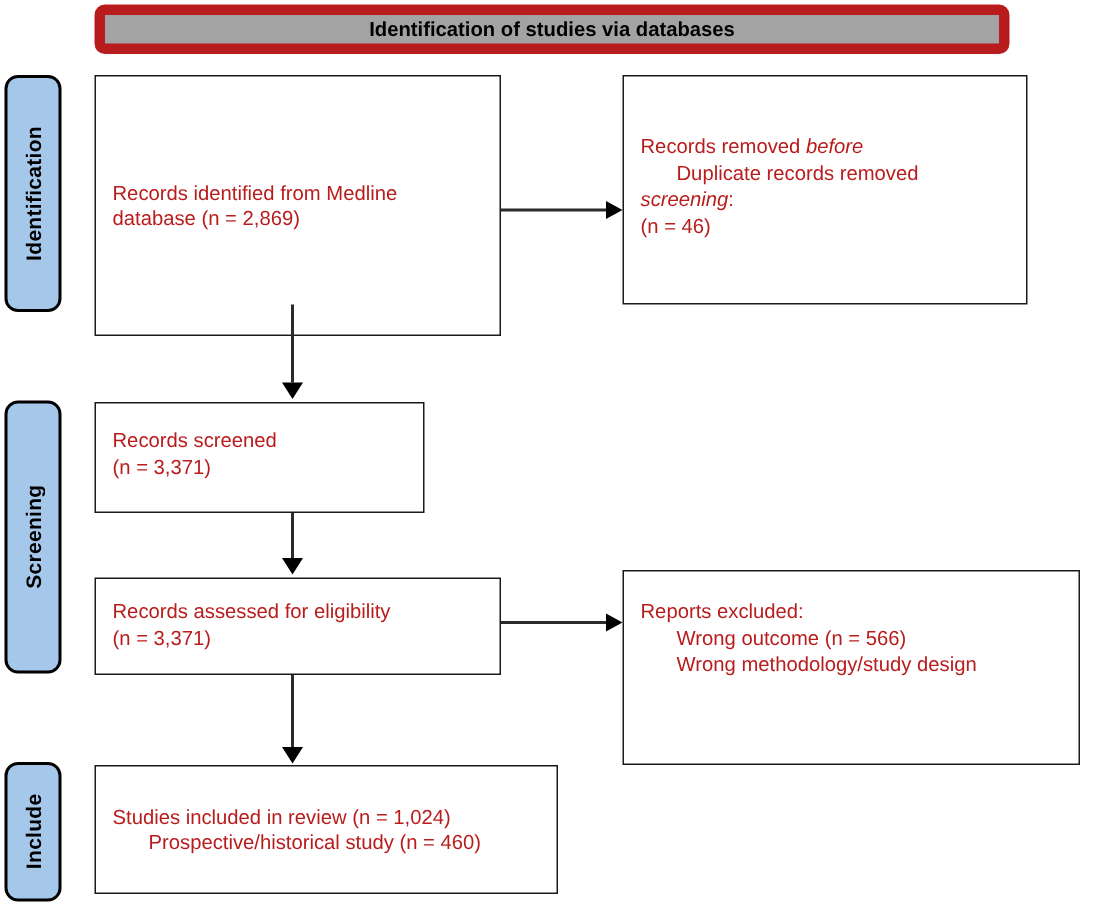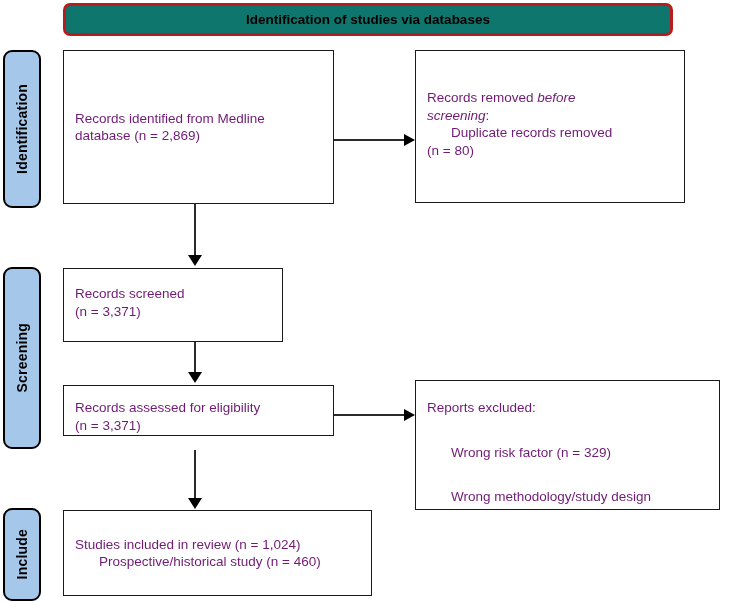--- a/index.html
+++ b/index.html
@@ -34,22 +34,22 @@
     font-size: 14px;
     color: #000000;
     letter-spacing: 0.2px;
     white-space: nowrap;
   }
 
   
   .banner {
     position: absolute;
     box-sizing: border-box;
-    background: #0f766e;
-    border: 3px solid #b91c1c;
+    background: #a3a3a3;
+    border: 7px solid #b91c1c;
     border-radius: 7px;
     display: flex;
     align-items: center;
     justify-content: center;
   }
   .banner .banner-label {
     font-weight: bold;
     font-size: 13.5px;
     color: #000000;
     text-align: center;
@@ -66,21 +66,21 @@
     justify-content: center;
     padding: 0 11px;
   }
   .flow-box.top-aligned {
     justify-content: flex-start;
     padding-top: 12px;
   }
   .flow-line {
     font-size: 13.5px;
     line-height: 17.5px;
-    color: #701a75;
+    color: #b91c1c;
     white-space: nowrap;
   }
   .flow-line.indent-1 { padding-left: 24px; }
   .flow-line em { font-style: italic; }
 
   
   .conn {
     position: absolute;
     background: #2b2b2b;
   }
@@ -117,49 +117,49 @@
   </div>
 
   <div class="phase-tab" style="left:3px; top:267px; width:38px; height:182px;">
     <span class="phase-label">Screening</span>
   </div>
 
   <div class="phase-tab" style="left:3px; top:508px; width:38px; height:93px;">
     <span class="phase-label">Include</span>
   </div>
 
-  <div class="flow-box" style="left:63px; top:50px; width:271px; height:154px;">
+  <div class="flow-box" style="left:63px; top:50px; width:271px; height:174px;">
     <div class="flow-line">Records identified from Medline</div>
     <div class="flow-line">database (n = 2,869)</div>
   </div>
 
   <div class="flow-box top-aligned" style="left:415px; top:50px; width:270px; height:153px; padding-top:38px;">
     <div class="flow-line">
       <span>Records removed </span><em>before</em>
     </div>
+    <div class="flow-line indent-1">Duplicate records removed</div>
     <div class="flow-line">
       <em>screening</em><span>:</span>
     </div>
-    <div class="flow-line indent-1">Duplicate records removed</div>
-    <div class="flow-line">(n = 80)</div>
+    <div class="flow-line">(n = 46)</div>
   </div>
 
   <div class="flow-box top-aligned" style="left:63px; top:268px; width:220px; height:74px; padding-top:16px;">
     <div class="flow-line">Records screened</div>
     <div class="flow-line">(n = 3,371)</div>
   </div>
 
-  <div class="flow-box top-aligned" style="left:63px; top:385px; width:271px; height:51px; padding-top:13px;">
+  <div class="flow-box top-aligned" style="left:63px; top:385px; width:271px; height:65px; padding-top:13px;">
     <div class="flow-line">Records assessed for eligibility</div>
     <div class="flow-line">(n = 3,371)</div>
   </div>
 
-  <div class="flow-box top-aligned" style="left:415px; top:380px; width:305px; height:130px; padding-top:18px;gap:27px;">
+  <div class="flow-box top-aligned" style="left:415px; top:380px; width:305px; height:130px; padding-top:18px;">
     <div class="flow-line">Reports excluded:</div>
-    <div class="flow-line indent-1">Wrong risk factor (n = 329)</div>
+    <div class="flow-line indent-1">Wrong outcome (n = 566)</div>
     <div class="flow-line indent-1">Wrong methodology/study design</div>
   </div>
 
   <div class="flow-box" style="left:63px; top:510px; width:309px; height:86px;">
     <div class="flow-line">Studies included in review (n = 1,024)</div>
     <div class="flow-line indent-1">Prospective/historical study (n = 460)</div>
   </div>
 
   <div class="conn conn-h" style="left:334px; top:139px; width:70px;"></div>
   <div class="arrowhead right" style="left:404px; top:134px;"></div>

